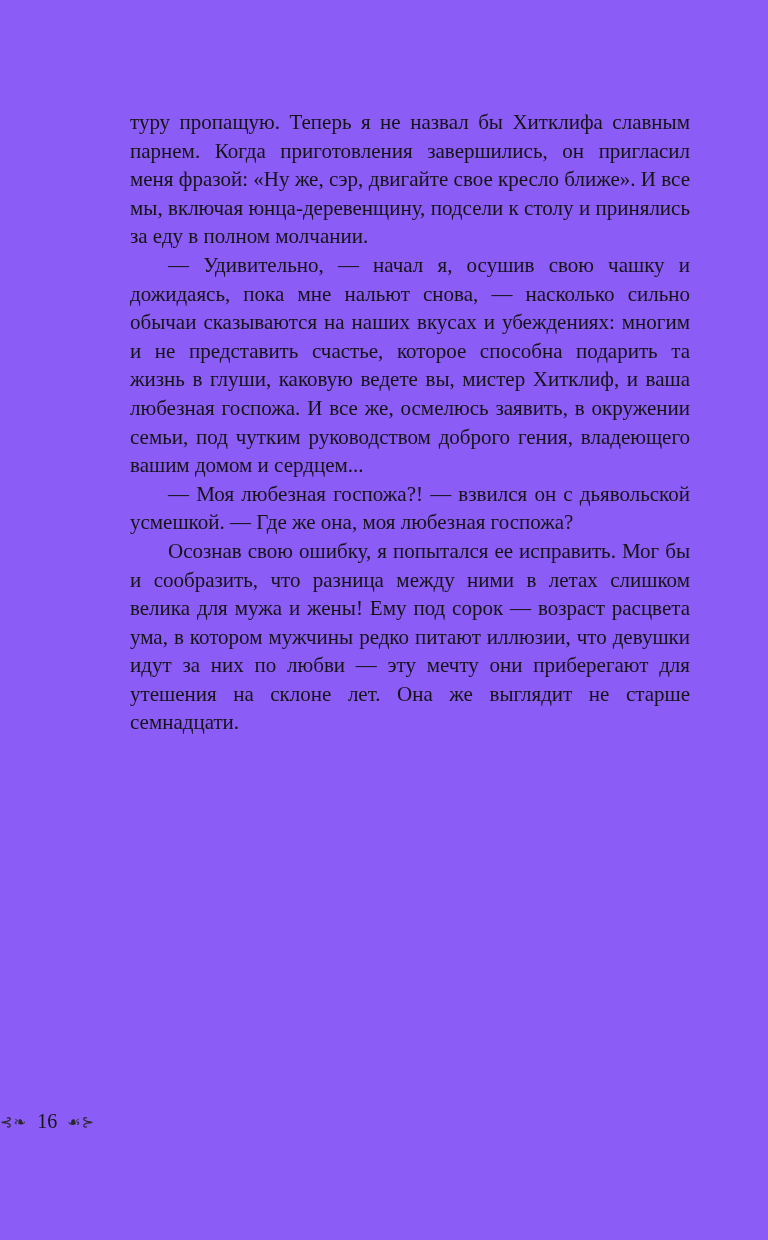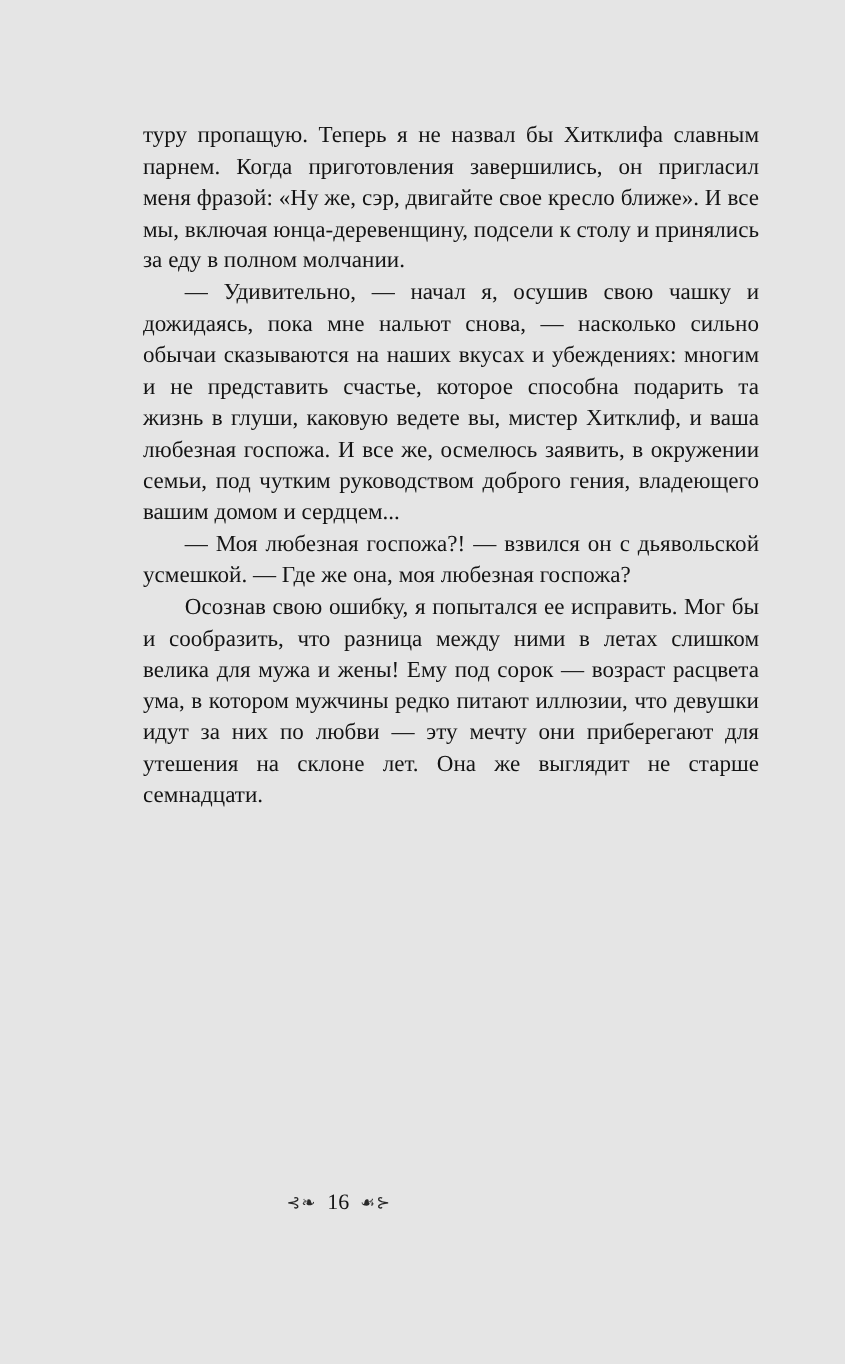--- a/index.html
+++ b/index.html
@@ -7,21 +7,21 @@
     padding: 0;
     background: #ffffff;
     width: 768px;
     height: 1240px;
     overflow: hidden;
   }
   .book-page {
     position: relative;
     width: 768px;
     height: 1240px;
-    background: #e5e5e5;
+    background: #8b5cf6;
     color: #141414;
     font-family: "Liberation Serif", "DejaVu Serif", serif;
   }
   .text-block {
     position: absolute;
     top: 108px;
     left: 130px;
     width: 560px;
     font-size: 21px;
     line-height: 28.6px;
@@ -31,24 +31,23 @@
   .text-block p {
     margin: 0;
     padding: 0;
     text-indent: 38px;
   }
   .text-block p.no-indent {
     text-indent: 0;
   }
   .page-footer {
     position: absolute;
-    top: 1082px;
+    top: 1110px;
     left: 0;
     width: 616px;
-    text-align: center;
     font-size: 20px;
     color: #141414;
   }
   .page-footer .ornament {
     font-size: 15px;
     color: #2a2a2a;
     vertical-align: 1px;
     letter-spacing: 1px;
   }
   .page-footer .page-number {

